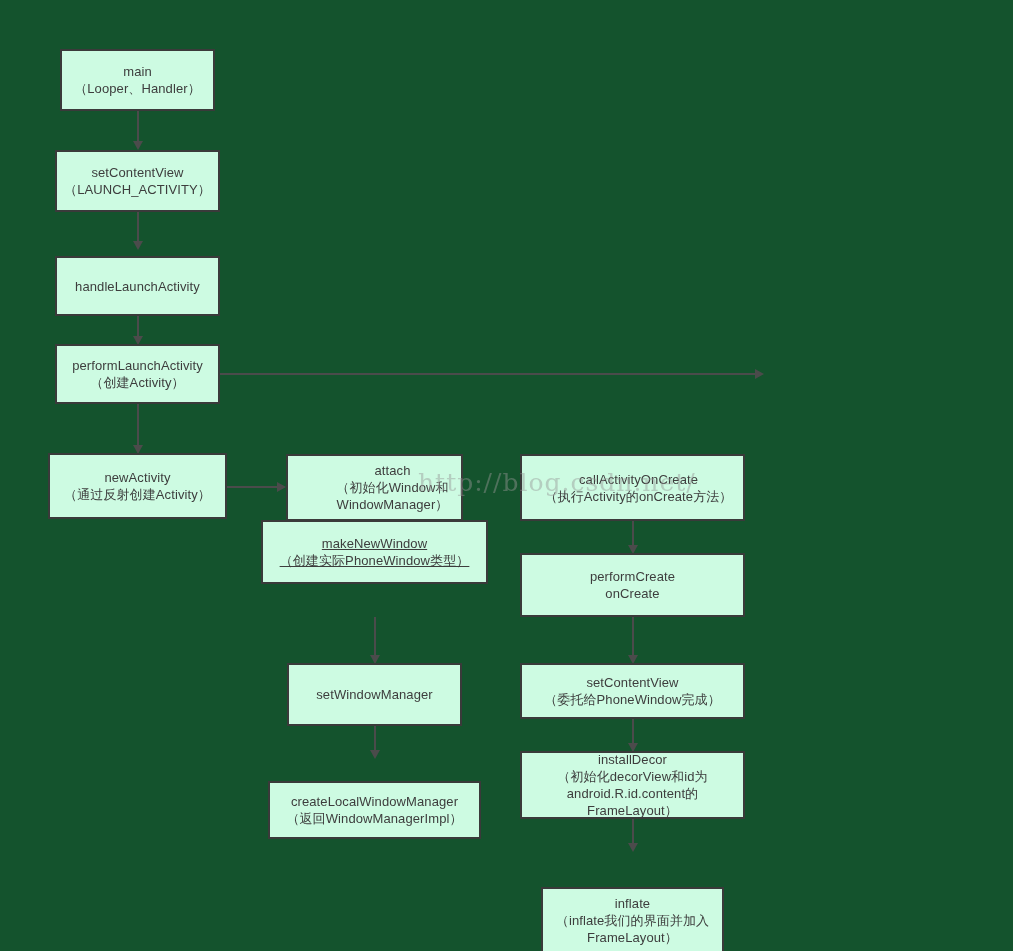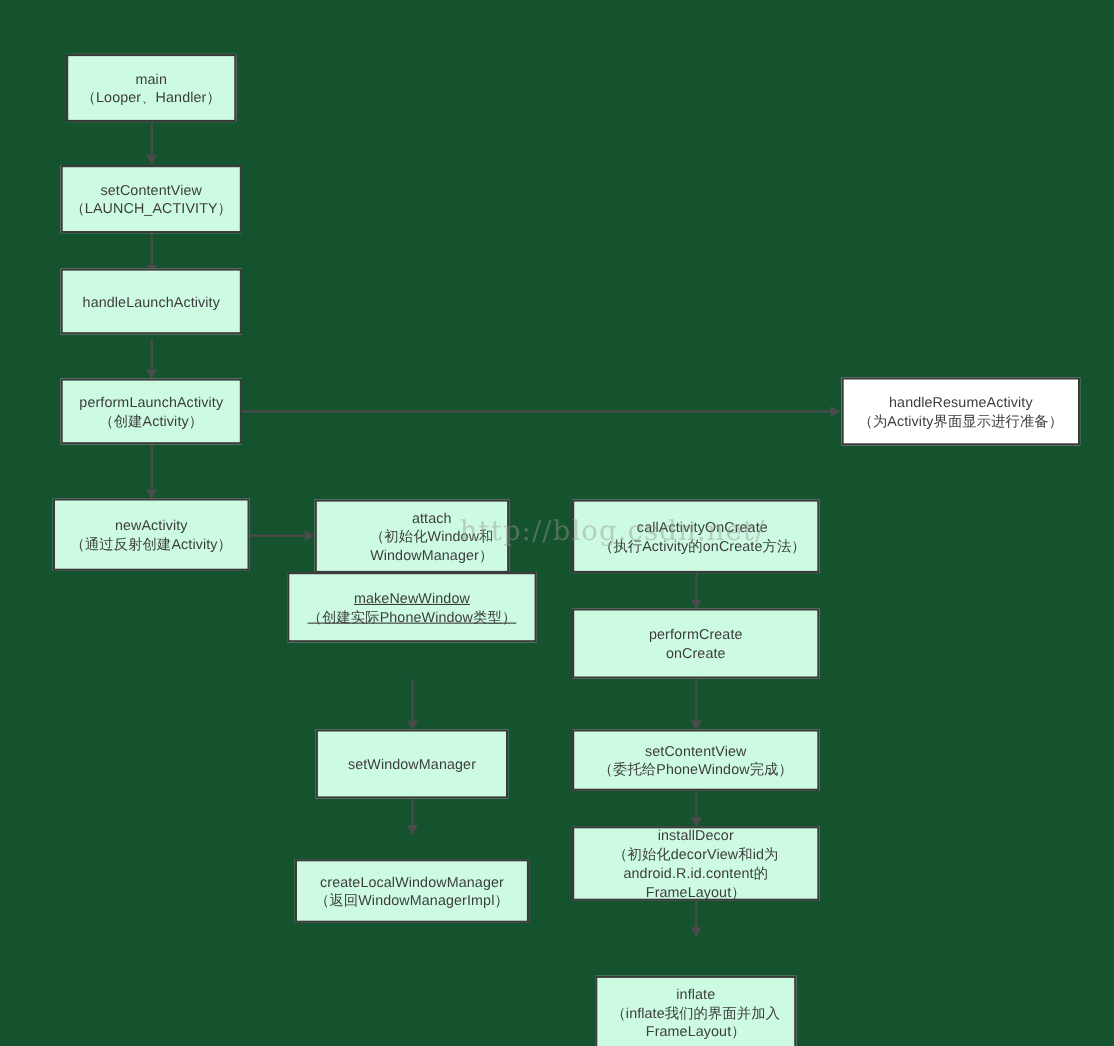--- a/index.html
+++ b/index.html
@@ -107,21 +107,21 @@
   <div class="node" style="left:55px; top:150px; width:165px; height:62px;">
     <span class="ln">setContentView</span>
     <span class="ln">（LAUNCH_ACTIVITY）</span>
   </div>
 
   <div class="arrow-v" style="left:137px; top:212px; width:2px; height:38px;">
     <div class="shaft" style="height:29px;"></div>
     <div class="head" style="top:29px;"></div>
   </div>
 
-  <div class="node" style="left:55px; top:244px; width:165px; height:60px;">
+  <div class="node" style="left:55px; top:256px; width:165px; height:60px;">
     <span class="ln">handleLaunchActivity</span>
   </div>
 
   <div class="arrow-v" style="left:137px; top:308px; width:2px; height:37px;">
     <div class="shaft" style="height:28px;"></div>
     <div class="head" style="top:28px;"></div>
   </div>
 
   <div class="node" style="left:55px; top:344px; width:165px; height:60px;">
     <span class="ln">performLaunchActivity</span>
@@ -136,24 +136,20 @@
   <div class="node" style="left:48px; top:453px; width:179px; height:66px;">
     <span class="ln">newActivity</span>
     <span class="ln">（通过反射创建Activity）</span>
   </div>
 
   <div class="arrow-h" style="left:220px; top:373px; width:545px; height:2px;">
     <div class="shaft" style="width:535px;"></div>
     <div class="head" style="left:535px;"></div>
   </div>
 
-  <div class="node plain" style="left:765px; top:343px; width:217px; height:62px;">
-    <span class="ln">handleResumeActivity</span>
-    <span class="ln">（为Activity界面显示进行准备）</span>
-  </div>
 
   <div class="arrow-h" style="left:227px; top:486px; width:60px; height:2px;">
     <div class="shaft" style="width:50px;"></div>
     <div class="head" style="left:50px;"></div>
   </div>
 
   <div class="node" style="left:286px; top:454px; width:177px; height:67px;padding-left:36px;">
     <span class="ln">attach</span>
     <span class="ln">（初始化Window和</span>
     <span class="ln">WindowManager）</span>

